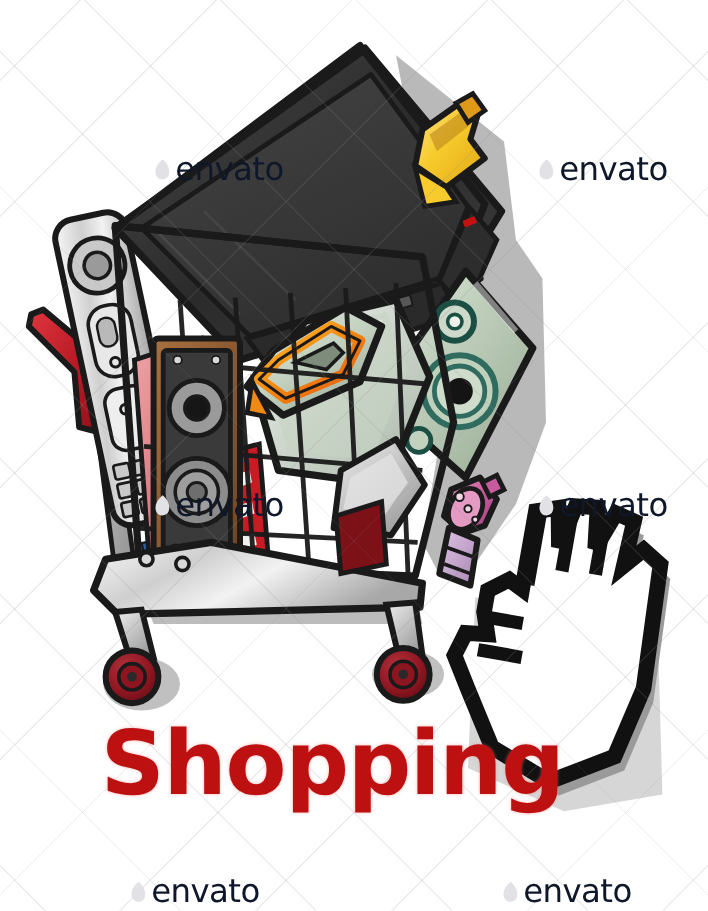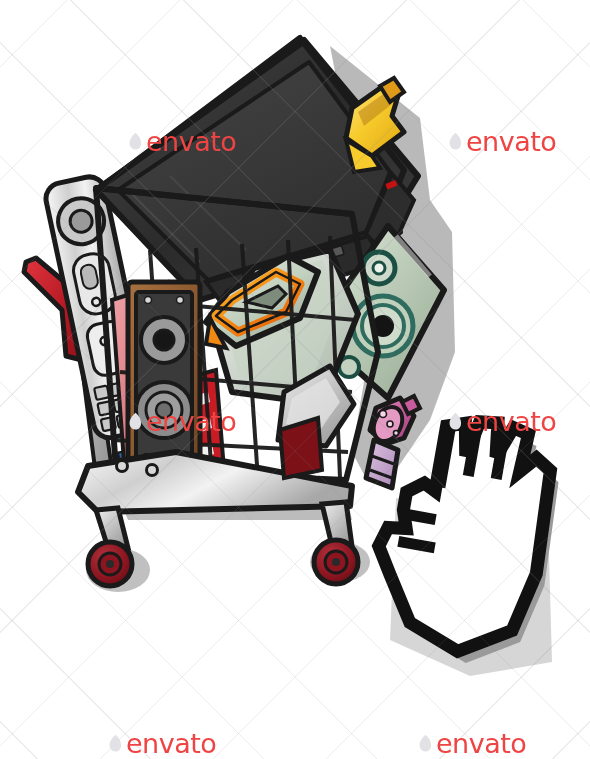--- a/index.html
+++ b/index.html
@@ -19,21 +19,21 @@
         rgba(0,0,0,0) 0px, rgba(0,0,0,0) 26px,
         rgba(140,140,150,0.16) 26px, rgba(140,140,150,0.16) 27px,
         rgba(0,0,0,0) 27px, rgba(0,0,0,0) 80px),
       repeating-linear-gradient(-45deg,
         rgba(0,0,0,0) 0px, rgba(0,0,0,0) 26px,
         rgba(140,140,150,0.16) 26px, rgba(140,140,150,0.16) 27px,
         rgba(0,0,0,0) 27px, rgba(0,0,0,0) 80px);
   }
   .wm-mark{
     position:absolute;display:flex;align-items:center;gap:3px;
-    color:#ef4444;font-size:27px;font-weight:400;letter-spacing:-0.5px;
+    color:#0f172a;font-size:27px;font-weight:400;letter-spacing:-0.5px;
     font-family:"DejaVu Sans", sans-serif;
     user-select:none;white-space:nowrap;
   }
   .wm-leaf{width:15px;height:19px;display:block;}
 
   
   #art{position:absolute;left:0;top:0;width:590px;height:759px;z-index:3;}
 
   
   .title{
@@ -359,14 +359,15 @@
     </div>
 
     <div class="wm-mark" style="left:418px;top:728px;">
       <svg class="wm-leaf" viewBox="0 0 20 26">
         <path d="M10 1 C3 7 0 14 3 20 C6 26 15 25 17 19 C19 13 16 6 10 1 Z" fill="#e2e2e6"></path>
       </svg>
       <span>envato</span>
     </div>
   </div>
 
+  <div class="title">Shopping</div>
 
 </div>
 
 </body></html>

